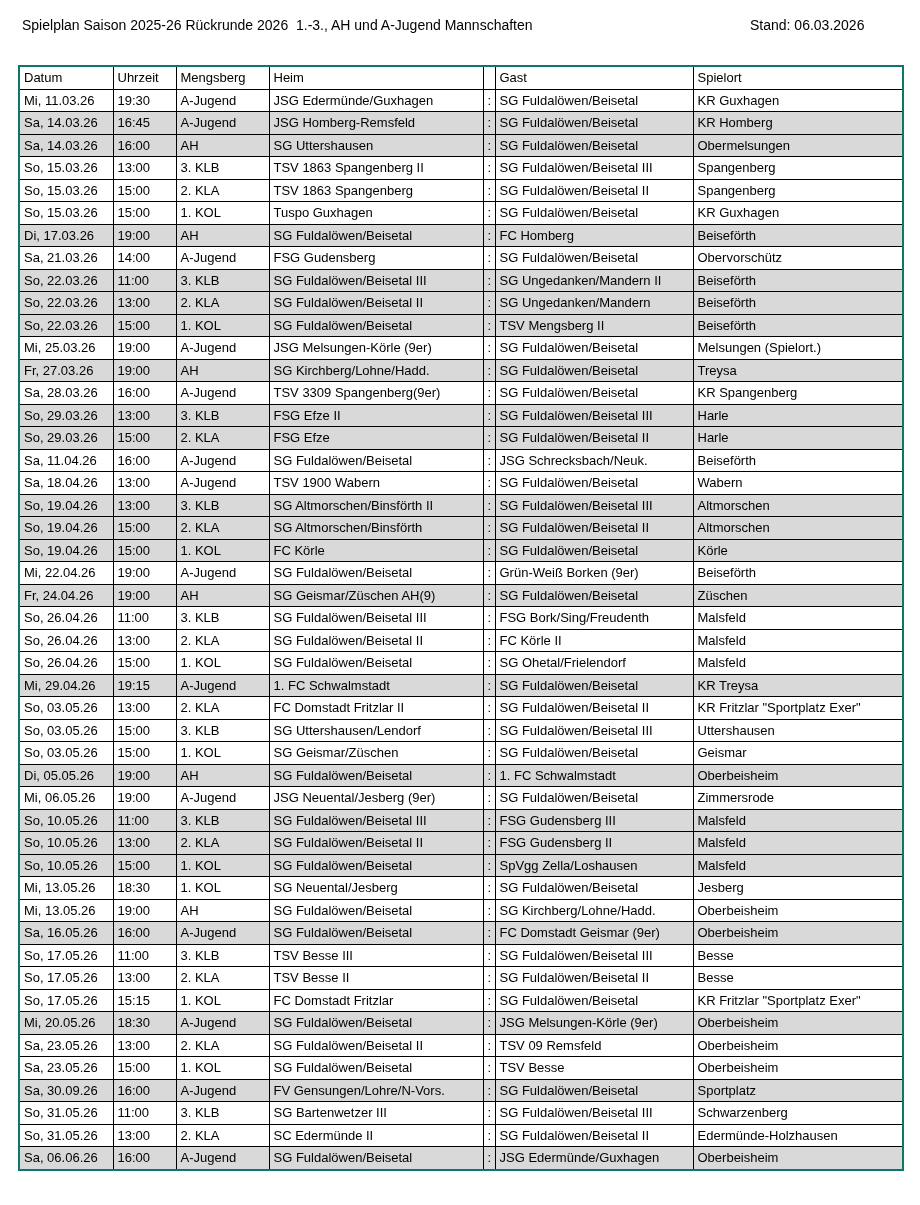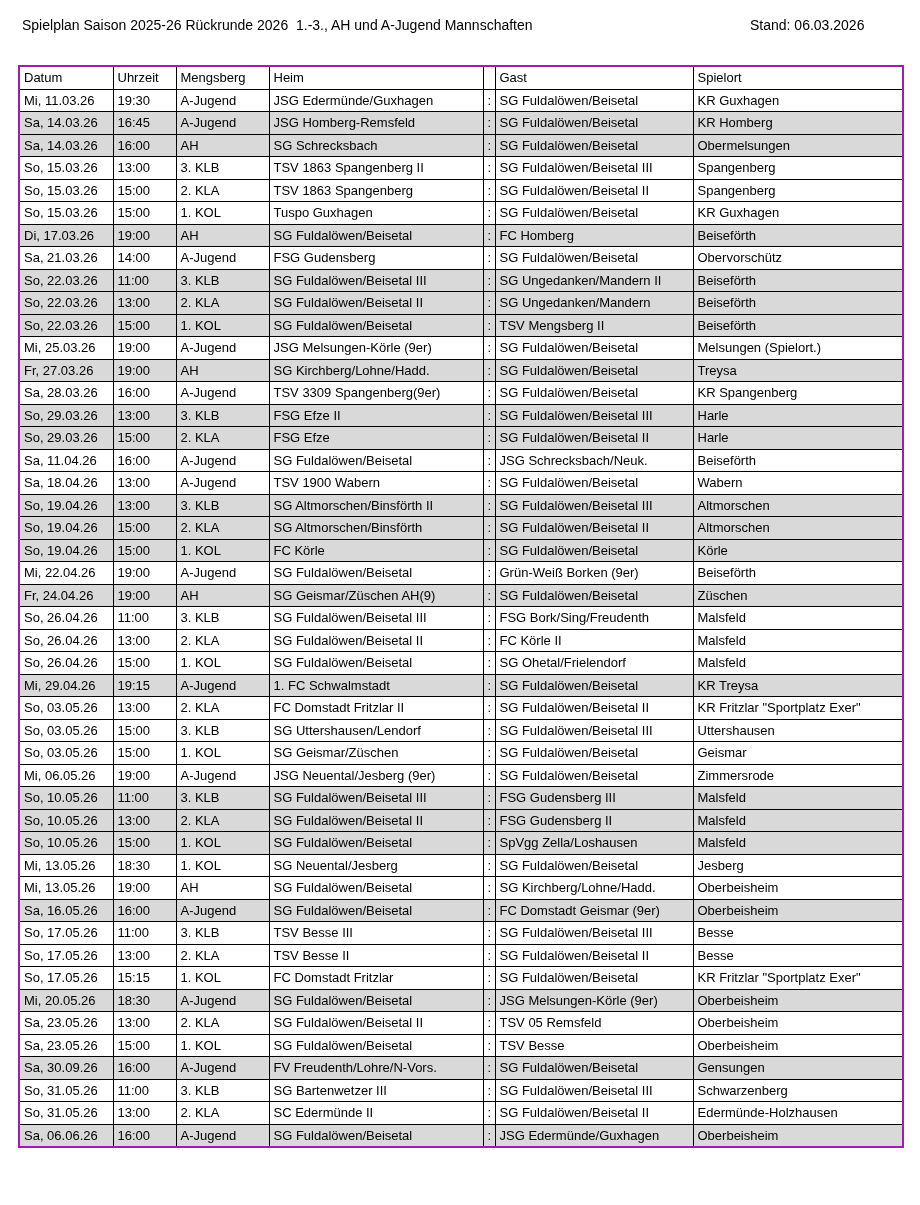--- a/index.html
+++ b/index.html
@@ -33,21 +33,21 @@
     white-space: pre;
     margin-left: 48px;
   }
   table.schedule {
     position: absolute;
     left: 18px;
     top: 65px;
     width: 884px;
     border-collapse: collapse;
     table-layout: fixed;
-    border: 2px solid #a21caf;
+    border: 2px solid #0f766e;
   }
   table.schedule th,
   table.schedule td {
     border: 1px solid #000000;
     font-size: 13px;
     font-weight: normal;
     text-align: left;
     vertical-align: middle;
     padding: 0 4px;
     height: 21.5px;
@@ -106,21 +106,21 @@
           <td class="col-team">A-Jugend</td>
           <td class="col-home">JSG Homberg-Remsfeld</td>
           <td class="col-sep">:</td>
           <td class="col-guest">SG Fuldalöwen/Beisetal</td>
           <td class="col-venue">KR Homberg</td>
         </tr>
         <tr class="shaded">
           <td class="col-date">Sa, 14.03.26</td>
           <td class="col-time">16:00</td>
           <td class="col-team">AH</td>
-          <td class="col-home">SG Schrecksbach</td>
+          <td class="col-home">SG Uttershausen</td>
           <td class="col-sep">:</td>
           <td class="col-guest">SG Fuldalöwen/Beisetal</td>
           <td class="col-venue">Obermelsungen</td>
         </tr>
         <tr>
           <td class="col-date">So, 15.03.26</td>
           <td class="col-time">13:00</td>
           <td class="col-team">3. KLB</td>
           <td class="col-home">TSV 1863 Spangenberg II</td>
           <td class="col-sep">:</td>
@@ -354,20 +354,29 @@
         </tr>
         <tr>
           <td class="col-date">So, 03.05.26</td>
           <td class="col-time">15:00</td>
           <td class="col-team">1. KOL</td>
           <td class="col-home">SG Geismar/Züschen</td>
           <td class="col-sep">:</td>
           <td class="col-guest">SG Fuldalöwen/Beisetal</td>
           <td class="col-venue">Geismar</td>
         </tr>
+        <tr class="shaded">
+          <td class="col-date">Di, 05.05.26</td>
+          <td class="col-time">19:00</td>
+          <td class="col-team">AH</td>
+          <td class="col-home">SG Fuldalöwen/Beisetal</td>
+          <td class="col-sep">:</td>
+          <td class="col-guest">1. FC Schwalmstadt</td>
+          <td class="col-venue">Oberbeisheim</td>
+        </tr>
         <tr>
           <td class="col-date">Mi, 06.05.26</td>
           <td class="col-time">19:00</td>
           <td class="col-team">A-Jugend</td>
           <td class="col-home">JSG Neuental/Jesberg (9er)</td>
           <td class="col-sep">:</td>
           <td class="col-guest">SG Fuldalöwen/Beisetal</td>
           <td class="col-venue">Zimmersrode</td>
         </tr>
         <tr class="shaded">
@@ -459,40 +468,40 @@
           <td class="col-sep">:</td>
           <td class="col-guest">JSG Melsungen-Körle (9er)</td>
           <td class="col-venue">Oberbeisheim</td>
         </tr>
         <tr>
           <td class="col-date">Sa, 23.05.26</td>
           <td class="col-time">13:00</td>
           <td class="col-team">2. KLA</td>
           <td class="col-home">SG Fuldalöwen/Beisetal II</td>
           <td class="col-sep">:</td>
-          <td class="col-guest">TSV 05 Remsfeld</td>
+          <td class="col-guest">TSV 09 Remsfeld</td>
           <td class="col-venue">Oberbeisheim</td>
         </tr>
         <tr>
           <td class="col-date">Sa, 23.05.26</td>
           <td class="col-time">15:00</td>
           <td class="col-team">1. KOL</td>
           <td class="col-home">SG Fuldalöwen/Beisetal</td>
           <td class="col-sep">:</td>
           <td class="col-guest">TSV Besse</td>
           <td class="col-venue">Oberbeisheim</td>
         </tr>
         <tr class="shaded">
           <td class="col-date">Sa, 30.09.26</td>
           <td class="col-time">16:00</td>
           <td class="col-team">A-Jugend</td>
-          <td class="col-home">FV Freudenth/Lohre/N-Vors.</td>
-          <td class="col-sep">:</td>
-          <td class="col-guest">SG Fuldalöwen/Beisetal</td>
-          <td class="col-venue">Gensungen</td>
+          <td class="col-home">FV Gensungen/Lohre/N-Vors.</td>
+          <td class="col-sep">:</td>
+          <td class="col-guest">SG Fuldalöwen/Beisetal</td>
+          <td class="col-venue">Sportplatz</td>
         </tr>
         <tr>
           <td class="col-date">So, 31.05.26</td>
           <td class="col-time">11:00</td>
           <td class="col-team">3. KLB</td>
           <td class="col-home">SG Bartenwetzer III</td>
           <td class="col-sep">:</td>
           <td class="col-guest">SG Fuldalöwen/Beisetal III</td>
           <td class="col-venue">Schwarzenberg</td>
         </tr>

